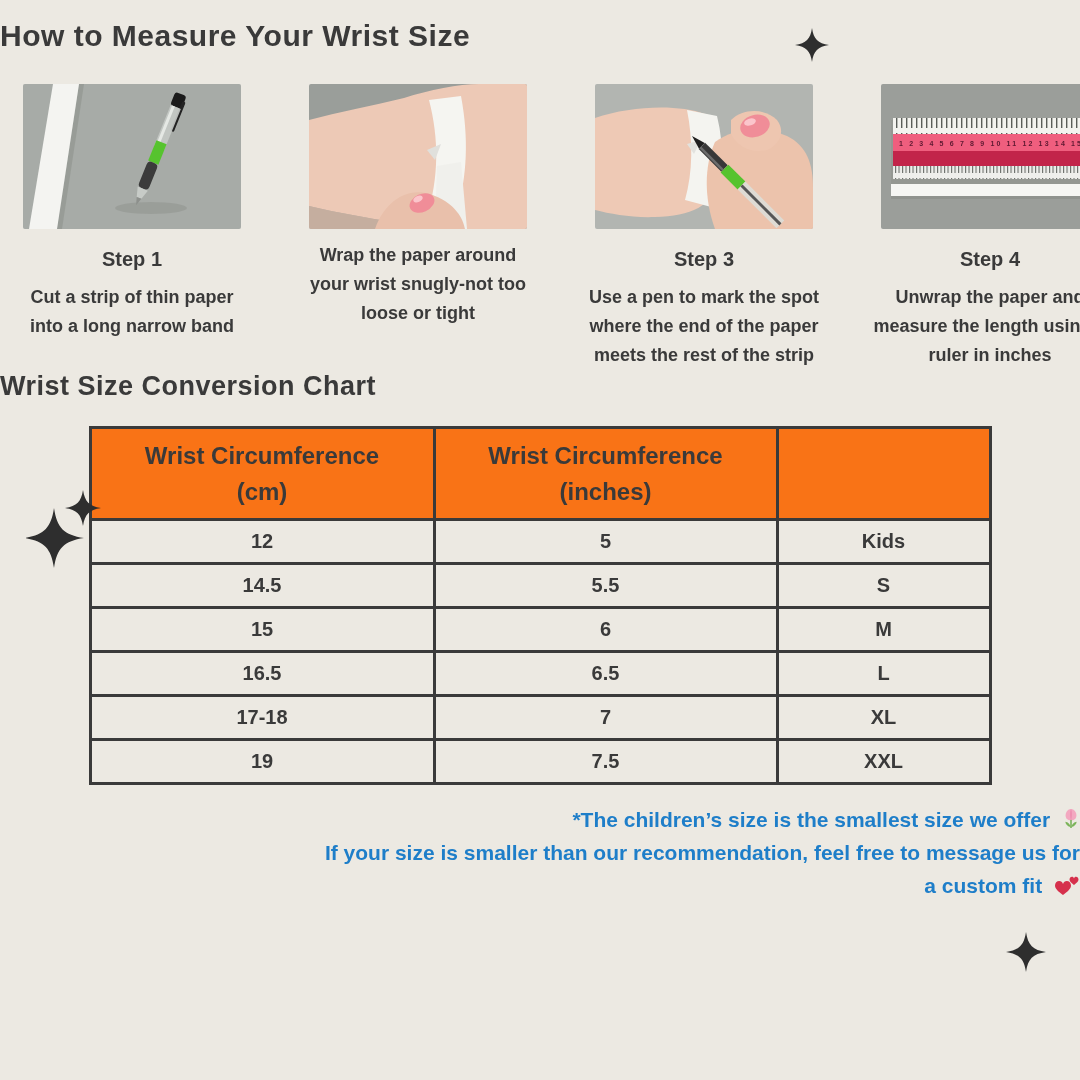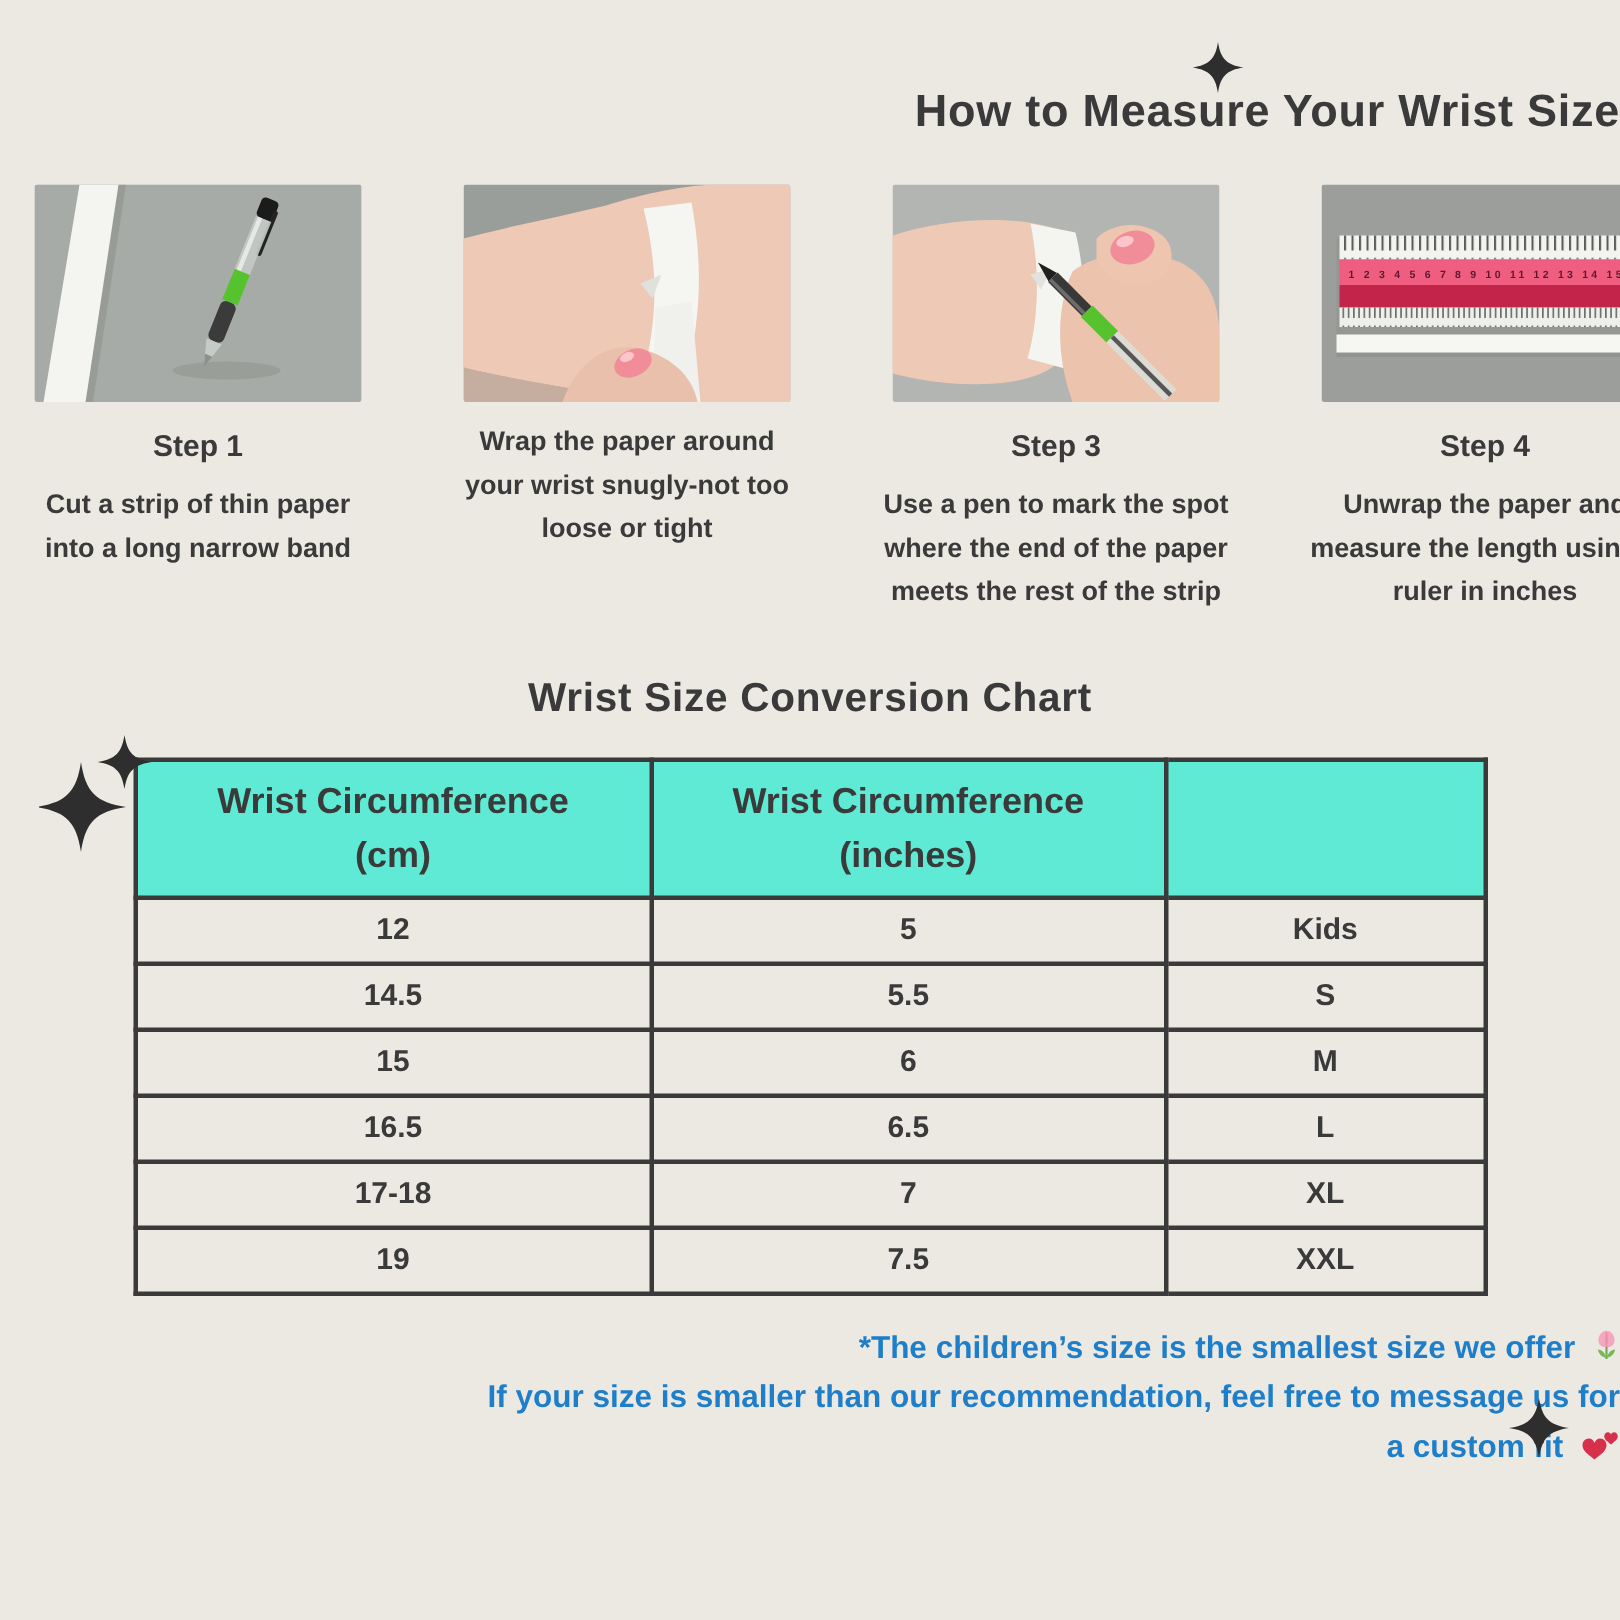--- a/index.html
+++ b/index.html
@@ -5,22 +5,22 @@
   * { margin:0; padding:0; box-sizing:border-box; }
   html,body { width:1080px; height:1080px; }
   body {
     position:relative;
     background:#ece9e2;
     font-family:"Liberation Sans", sans-serif;
     color:#3a3a3a;
     overflow:hidden;
   }
   .page-title {
-    padding-top:57px;
-    text-align:right;
+    padding-top:18px;
+    text-align:left;
     font-size:30px;
     line-height:36px;
     font-weight:bold;
     letter-spacing:.5px;
   }
   .sparkle { position:absolute; }
   .sparkle-title { left:795px; top:28px; }
   .sparkle-section { left:26px; top:490px; }
   .sparkle-footer { left:1006px; top:932px; }
 
@@ -40,43 +40,41 @@
     font-weight:bold;
   }
   .step-desc {
     margin:12px -10px 0;
     font-size:18px;
     line-height:29px;
     font-weight:bold;
   }
 
   .chart-title {
-    margin-top:40px;
-    text-align:center;
     font-size:27px;
     line-height:32px;
     font-weight:bold;
     letter-spacing:.5px;
   }
   table.conversion {
     margin:24px auto 0;
     border-collapse:collapse;
     table-layout:fixed;
     width:900px;
   }
   table.conversion col.c1 { width:344px; }
   table.conversion col.c2 { width:343px; }
   table.conversion col.c3 { width:213px; }
   table.conversion th, table.conversion td {
     border:3px solid #3a3a3a;
     text-align:center;
     font-weight:bold;
   }
   table.conversion th {
-    background:#5eead4;
+    background:#f97316;
     height:92px;
     font-size:24px;
     line-height:36px;
   }
   table.conversion td {
     height:44px;
     font-size:20px;
     background:transparent;
   }
   .footer {

